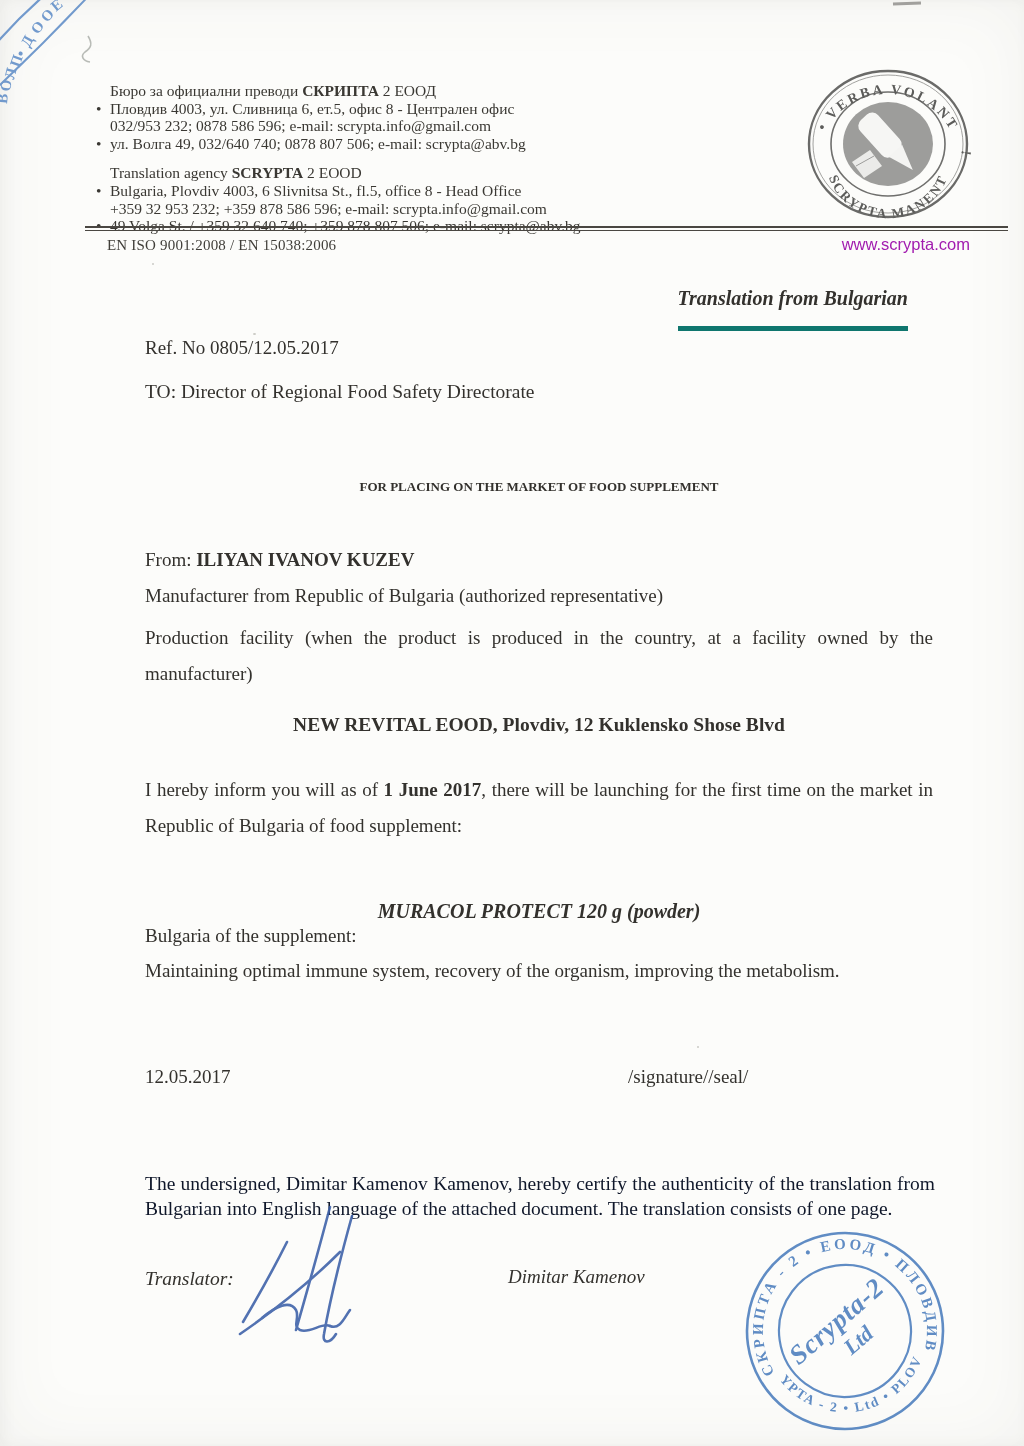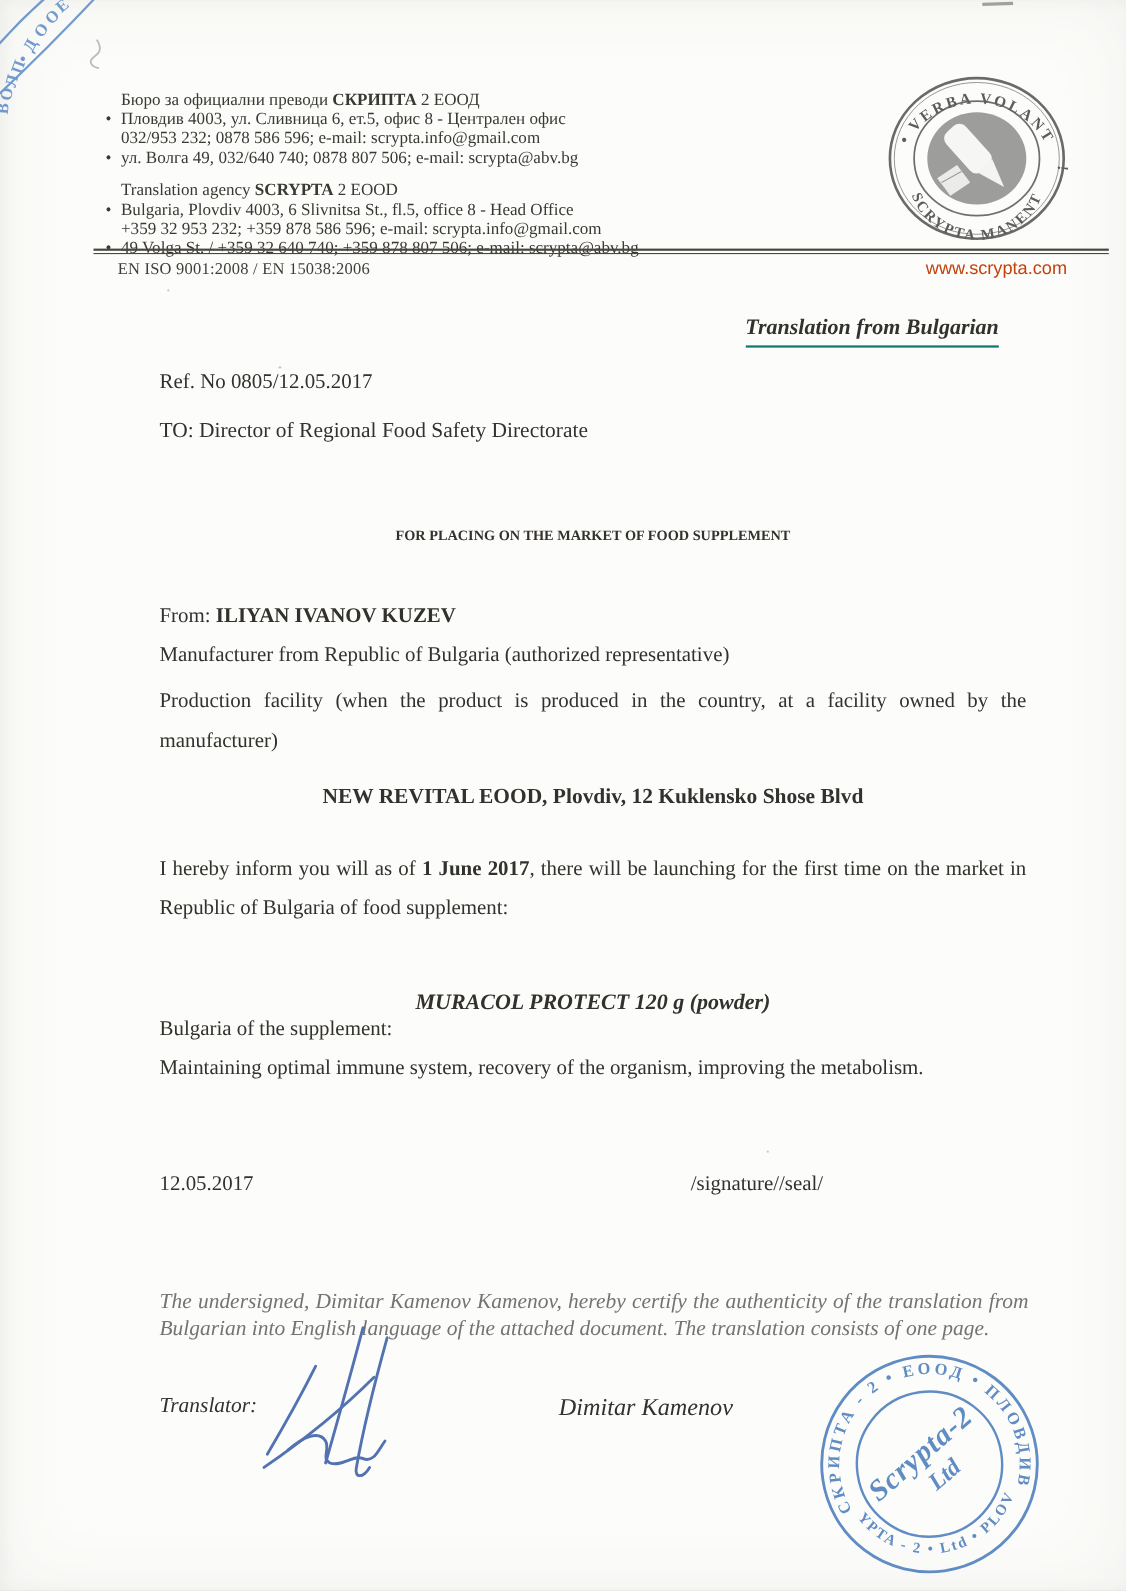--- a/index.html
+++ b/index.html
@@ -11,35 +11,35 @@
   }
   .abs{position:absolute;}
   
   .letterhead{left:96px;top:82px;width:600px;font-size:15.5px;line-height:17.6px;color:#3a3833;}
   .lh-line{white-space:nowrap;}
   .lh-ind{padding-left:14px;}
   .lh-gap{height:12px;}
   .bullet{display:inline-block;width:14px;}
   .rule{left:85px;width:923px;background:#4a4742;}
   .iso{left:107px;top:237px;font-size:15px;color:#403e39;letter-spacing:.2px;}
-  .website{left:790px;top:235px;width:180px;text-align:right;font-family:"Liberation Sans",sans-serif;font-size:16.5px;color:#c2410c;}
+  .website{left:790px;top:235px;width:180px;text-align:right;font-family:"Liberation Sans",sans-serif;font-size:16.5px;color:#a21caf;}
   
-  .trans-note{right:116px;top:287px;font-size:20px;font-weight:700;font-style:italic;border-bottom:2px solid #0f766e;padding-bottom:4px;}
+  .trans-note{right:116px;top:287px;font-size:20px;font-weight:700;font-style:italic;border-bottom:5px solid #0f766e;padding-bottom:16px;}
   .ref{left:145px;top:337px;font-size:19px;}
   .to-line{left:145px;top:381px;font-size:19.5px;font-weight:400;}
   .center-block{left:145px;width:788px;text-align:center;}
   .title1{top:451px;font-size:20.5px;font-weight:700;letter-spacing:.5px;}
   .title2{top:479px;font-size:13px;font-weight:700;}
   .body-line{left:145px;font-size:19px;}
   .just{left:145px;width:788px;font-size:19px;line-height:36px;text-align:justify;}
   .facility{top:714px;font-size:19.5px;font-weight:700;}
   .product{top:900px;font-size:20px;font-weight:700;font-style:italic;}
-  .cert{left:145px;top:1171px;width:790px;font-size:19.5px;font-style:italic;line-height:25px;text-align:justify;color:#737373;}
+  .cert{left:145px;top:1171px;width:790px;font-size:19.5px;line-height:25px;text-align:justify;color:#0f172a;}
   .translator{left:145px;top:1268px;font-size:19.5px;font-style:italic;}
-  .translator-name{left:508px;top:1266px;font-size:22px;font-style:italic;}
+  .translator-name{left:508px;top:1266px;font-size:19px;font-style:italic;}
   .sigseal{left:628px;top:1066px;font-size:19px;}
   .date{left:145px;top:1066px;font-size:19px;}
   .speck{background:#8f8d86;border-radius:50%;opacity:.45;}
   svg text{font-family:"Liberation Serif",serif;}
 </style>
 </head>
 <body>
 
 <div class="page">
 

